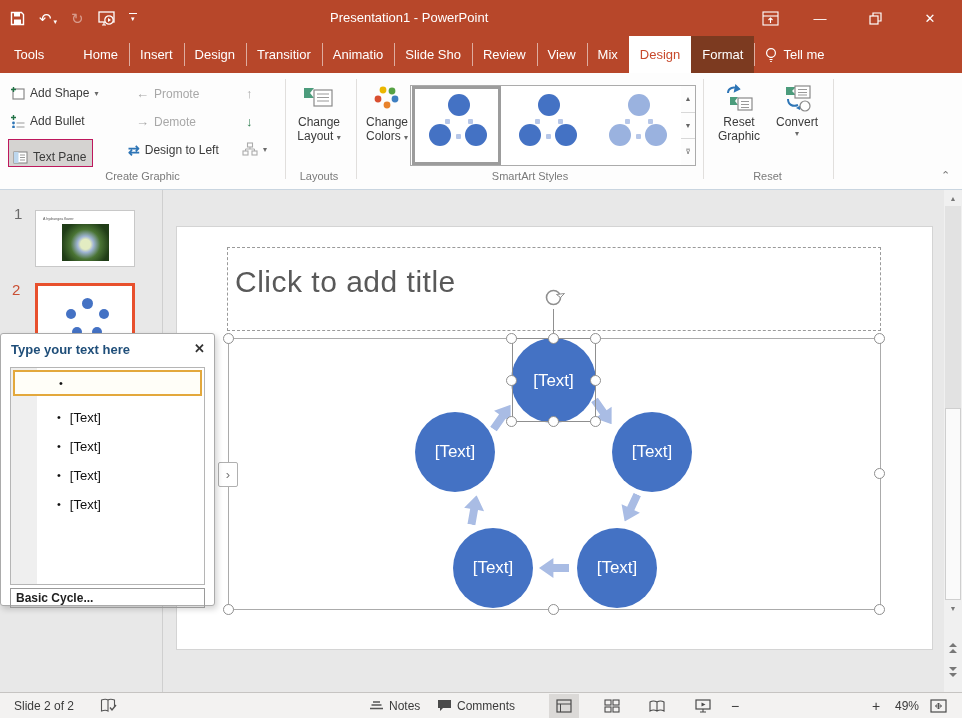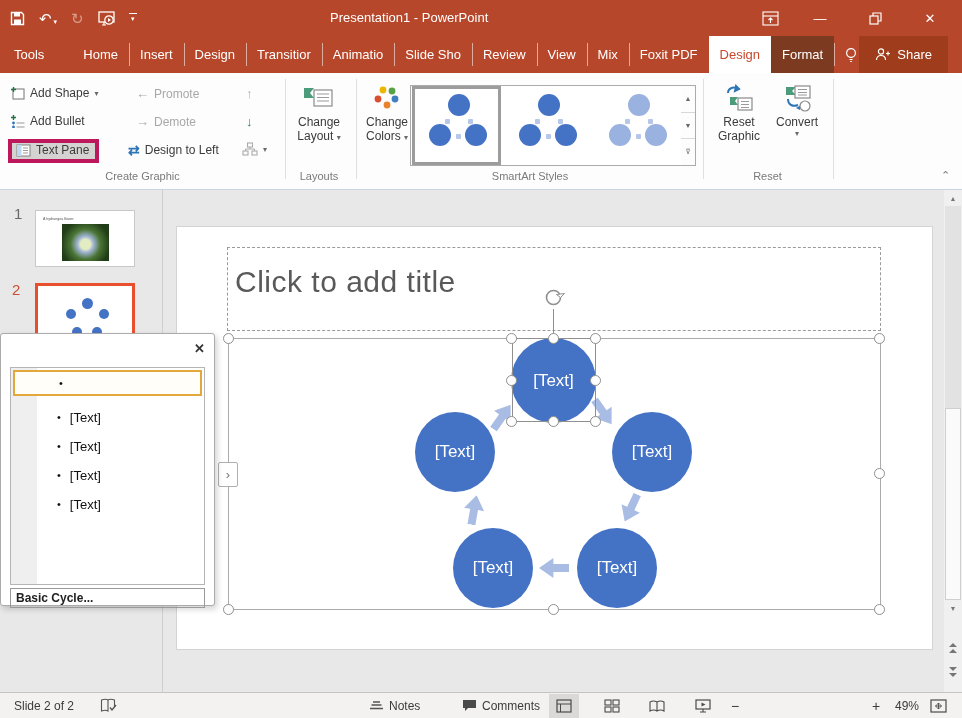--- a/index.html
+++ b/index.html
@@ -31,21 +31,21 @@
 
   
   .ribbon { left:0; top:73px; width:962px; height:117px; background:#FDFDFD; border-bottom:1px solid #C9D5E0; }
   .gsep { position:absolute; top:6px; height:100px; width:1px; background:#E1DFDD; }
   .glabel { position:absolute; top:97px; font-size:11px; color:#7A7A7A; text-align:center; white-space:nowrap; }
   .rbtn-s { position:absolute; display:flex; align-items:center; gap:5px; font-size:12px; color:#3B3B3B; white-space:nowrap; }
   .rbtn-s.disabled { color:#A8A8A8; }
   .caret { font-size:8px; color:#6a6a6a; }
   .bigbtn { position:absolute; width:58px; text-align:center; font-size:12px; color:#3B3B3B; }
   .bigbtn .ic { height:30px; display:flex; align-items:center; justify-content:center; margin-bottom:2px; }
-  .textpane-btn { background:#D5D3D1; border:4px solid #be185d; padding:0 6px 2px 4px; }
+  .textpane-btn { background:#D5D3D1; border:1px solid #be185d; padding:10px 6px 2px 4px; }
   .garrow { font-size:13px; }
   .green { color:#2E7D4F; }
   .blue { color:#2E75B6; font-weight:bold; }
 
   
   .gallery { left:410px; top:12px; width:271px; height:81px; background:#fff; border:1px solid #ABABAB; position:absolute; }
   .gitem { position:absolute; top:0; width:89px; height:79px; background:#fff; }
   .gitem.sel { outline:3px solid #9C9C9C; outline-offset:-3px; }
   .gctrl { position:absolute; left:681px; top:12px; width:15px; height:81px; border:1px solid #ABABAB; border-left:none;
            display:flex; flex-direction:column; }
@@ -170,37 +170,28 @@
     <div class="tab file">Tools</div>
     <div class="tab" style="margin-left:10px">Home</div>
     <div class="tab sep">Insert</div>
     <div class="tab sep">Design</div>
     <div class="tab sep">Transitior</div>
     <div class="tab sep">Animatio</div>
     <div class="tab sep">Slide Sho</div>
     <div class="tab sep">Review</div>
     <div class="tab sep">View</div>
     <div class="tab sep">Mix</div>
-    <div class="tab sep">Foxit PDF</div>
     <div class="tab active">Design</div>
     <div class="tab ctx">Format</div>
     <div class="tab sep tellme">
       <svg width="12" height="16" viewBox="0 0 12 16">
           <circle cx="6" cy="6" r="4.4" fill="none" stroke="#fff" stroke-width="1.2"></circle>
           <path d="M4.5 10.5 h3 M4.5 12.5 h3 M5.2 14.5 h1.6" stroke="#fff" stroke-width="1.1"></path>
         </svg>
       <span>Tell me</span>
-    </div>
-    <div class="share-tab">
-      <svg width="15" height="15" viewBox="0 0 15 15">
-          <circle cx="6" cy="4.5" r="2.6" fill="none" stroke="#fff" stroke-width="1.2"></circle>
-          <path d="M1.5 13 c0-3 2-4.5 4.5-4.5 s4.5 1.5 4.5 4.5" fill="none" stroke="#fff" stroke-width="1.2"></path>
-          <path d="M11 6.5 h4 M13 4.5 v4" stroke="#fff" stroke-width="1.2"></path>
-        </svg>
-      <span>Share</span>
     </div>
   </div>
 
   <div class="abs ribbon">
     <div class="gsep" style="left:285px"></div>
     <div class="gsep" style="left:356px"></div>
     <div class="gsep" style="left:703px"></div>
     <div class="gsep" style="left:833px"></div>
 
     <div class="rbtn-s" style="left:10px;top:13px">
@@ -422,20 +413,23 @@
   <div class="abs hnd" style="left:874px;top:468px"></div>
   <div class="abs hnd" style="left:223px;top:604px"></div>
   <div class="abs hnd" style="left:548px;top:604px"></div>
   <div class="abs hnd" style="left:874px;top:604px"></div>
 
   <div class="abs tp-toggle">
     <span>›</span>
   </div>
 
   <div class="abs tpane">
+    <div class="tpane-head">
+      <span class="t">Type your text here</span>
+    </div>
     <div class="tpane-close">✕</div>
     <div class="tpane-body">
       <div class="tpane-gutter"></div>
       <div class="tprow hl" style="top:2px">
         <span class="b">•</span>
         <span></span>
       </div>
       <div class="tprow" style="top:36px">
         <span class="b">•</span>
         <span>[Text]</span>
@@ -481,21 +475,21 @@
           <path d="M10 9.5 l2 2.5 4-5" fill="none" stroke="#555" stroke-width="1.4"></path>
         </svg>
     </div>
 
     <div class="sb" style="left:369px">
       <svg width="15" height="12" viewBox="0 0 15 12">
           <path d="M4 2 h7 M2.5 5 h10 M1 8.5 h13" stroke="#555" stroke-width="1.3"></path>
         </svg>
       <span>Notes</span>
     </div>
-    <div class="sb" style="left:462px">
+    <div class="sb" style="left:437px">
       <svg width="15" height="13" viewBox="0 0 15 13">
           <path d="M1 1 h13 v8 h-8 l-3 3 v-3 h-2 z" fill="#4A4A4A"></path>
         </svg>
       <span>Comments</span>
     </div>
 
     <div class="viewbtn active" style="left:549px">
       <svg width="16" height="14" viewBox="0 0 16 14">
           <rect x="1" y="1" width="14" height="12" fill="none" stroke="#4A4A4A" stroke-width="1.2"></rect>
           <path d="M1 5 h14 M4.5 5 v8" stroke="#4A4A4A" stroke-width="1"></path>

